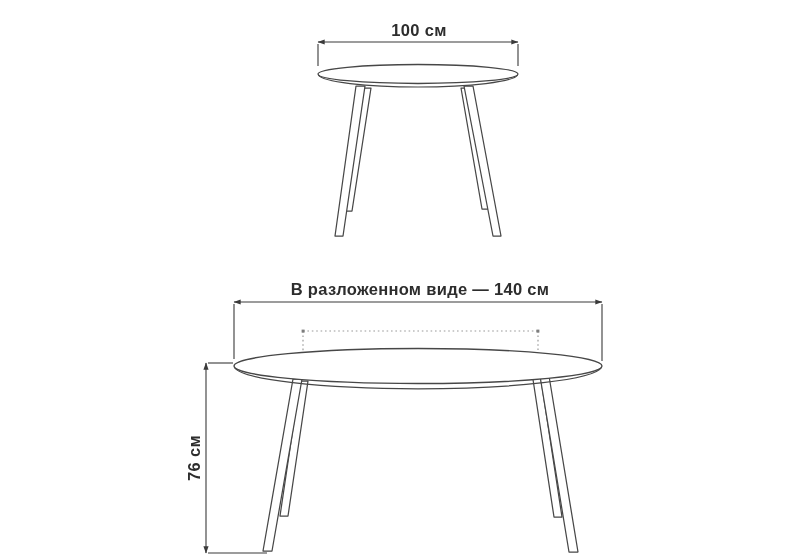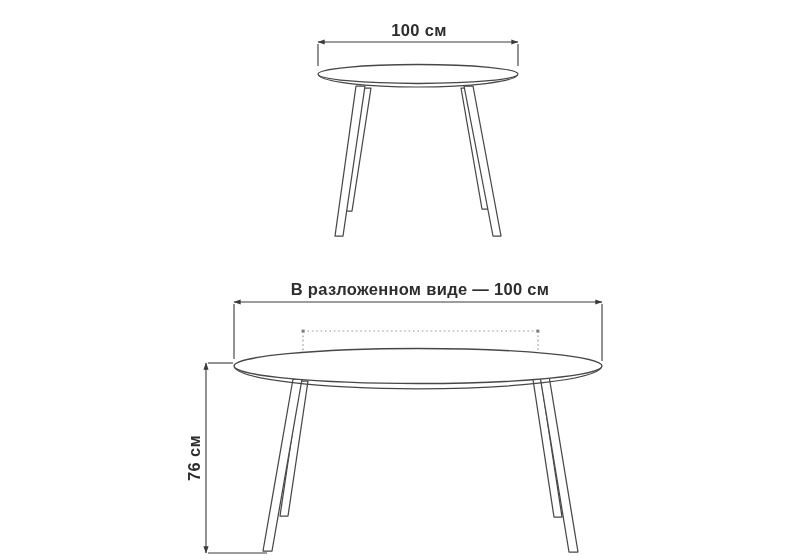--- a/index.html
+++ b/index.html
@@ -95,17 +95,17 @@
 
       <g>
         <ellipse cx="418" cy="366" rx="184" ry="17.5" fill="#ffffff" stroke-width="1.35"></ellipse>
         <path d="M234.5,367.5 a184,23 0 0 0 367,0" stroke-width="1.25"></path>
       </g>
     </g>
   </svg>
 
   <div class="label" style="left:419px; top:30px;">100 см</div>
 
-  <div class="label" style="left:420px; top:289px;">В разложенном виде — 100 см</div>
+  <div class="label" style="left:420px; top:289px;">В разложенном виде — 140 см</div>
 
 
   <div class="label vertical" style="left:194px; top:458px;">76 см</div>
 </div>
 
 </body></html>

